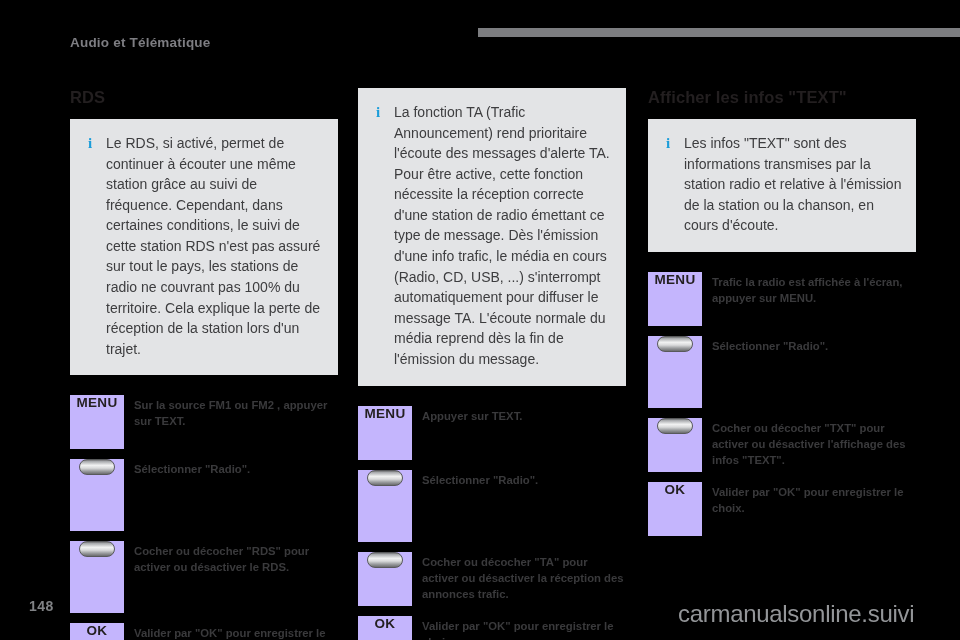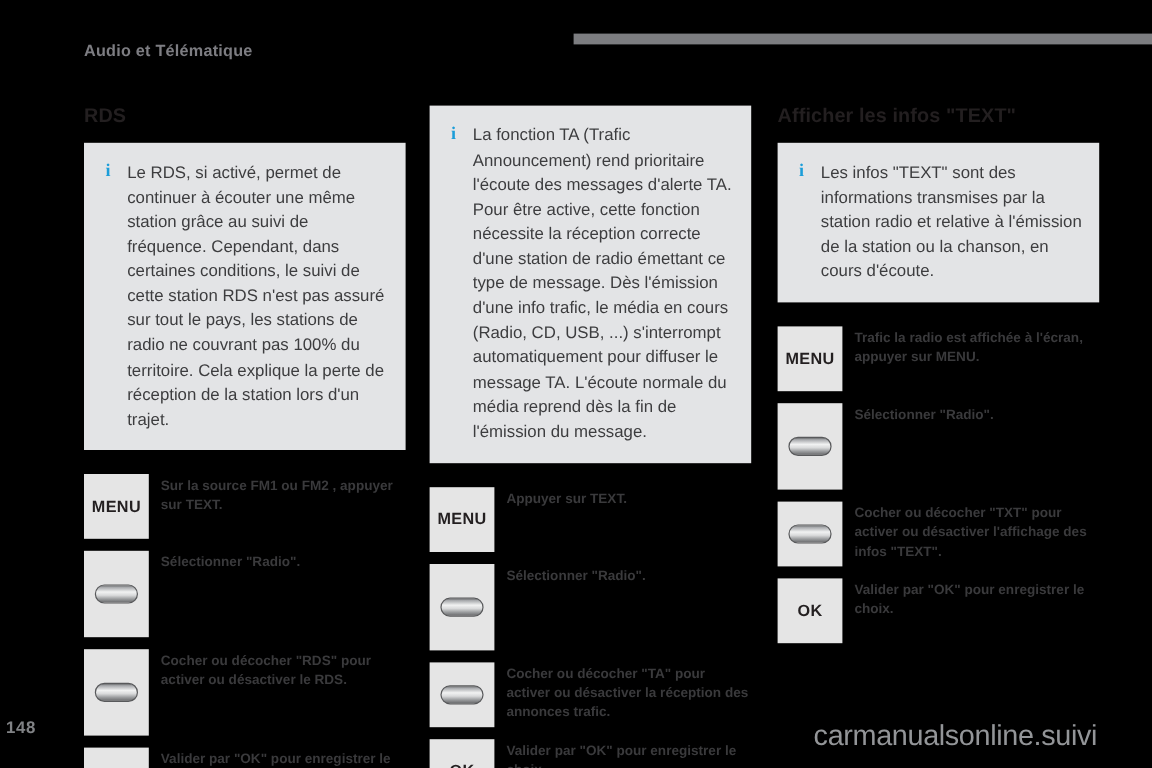--- a/index.html
+++ b/index.html
@@ -109,24 +109,23 @@
   }
   .step {
     display: flex;
     align-items: flex-start;
     margin-bottom: 10px;
   }
   .step-icon {
     flex: 0 0 auto;
     width: 54px;
     height: 54px;
-    background: #e5e5e5;
+    background: #c4b5fd;
     margin-right: 10px;
     display: flex;
-    align-items: center;
     justify-content: center;
     position: relative;
   }
   .step-icon.tall { height: 72px; }
   .icon-label {
     font-size: 13.5px;
     font-weight: bold;
     color: #231f20;
     letter-spacing: 0.3px;
   }
@@ -149,21 +148,21 @@
     font-size: 11.3px;
     font-weight: bold;
     line-height: 1.42;
     color: #3a3a3c;
     padding-top: 2px;
   }
 
   
   .page-number {
     position: absolute;
-    left: 5px;
+    left: 29px;
     top: 598px;
     font-size: 14px;
     font-weight: bold;
     color: #808285;
     letter-spacing: 0.5px;
   }
   .watermark {
     position: absolute;
     left: 678px;
     top: 600px;

